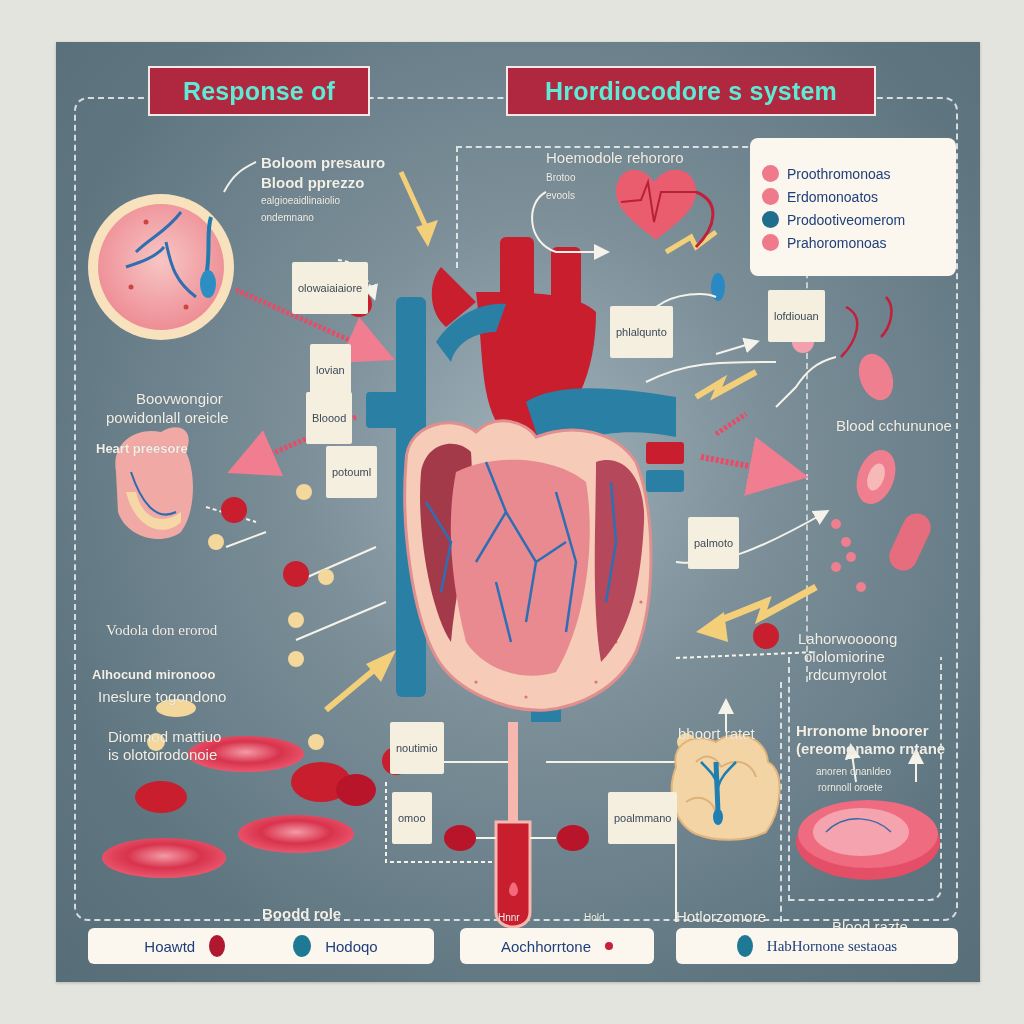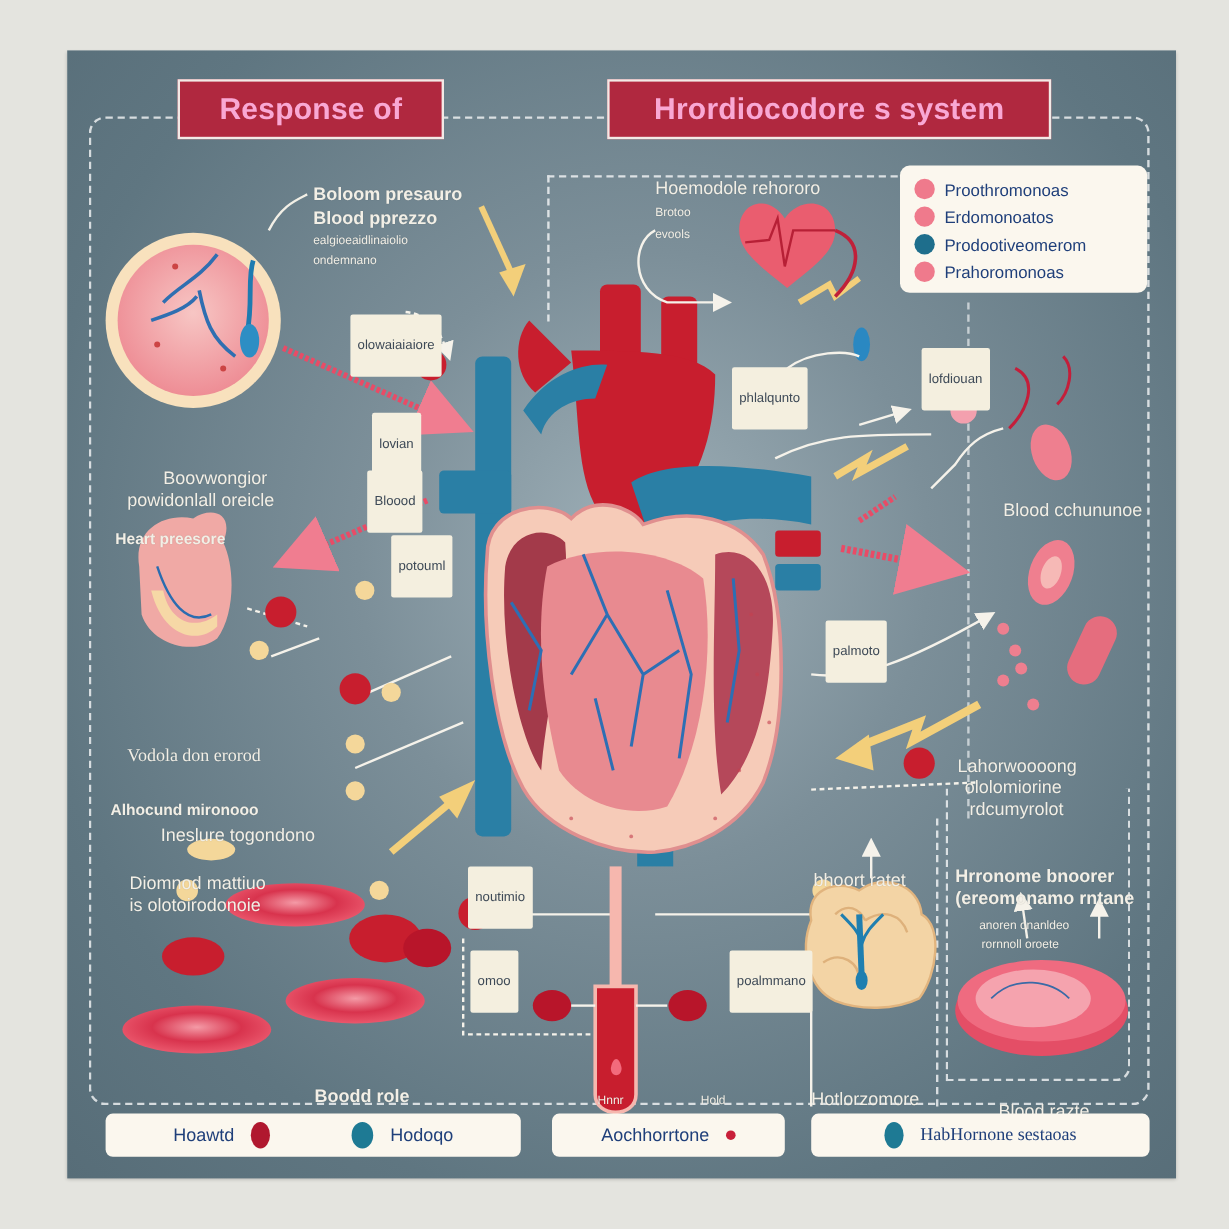--- a/index.html
+++ b/index.html
@@ -1,25 +1,25 @@
 <!DOCTYPE html>
 <html><head>
 <meta charset="utf-8">
 <style>
   html,body{margin:0;padding:0;}
   body{width:1024px;height:1024px;background:#e4e4df;position:relative;overflow:hidden;font-family:"Liberation Sans",sans-serif;}
   .poster{position:absolute;left:56px;top:42px;width:924px;height:940px;background:radial-gradient(ellipse at 52% 45%,#9fb0b8 0%,#7c8f99 35%,#5f7681 75%,#576d78 100%);box-shadow:0 1px 3px rgba(0,0,0,.2);}
   .dash{position:absolute;border:2px dashed rgba(255,255,255,.75);}
-  .title-box{position:absolute;background:#b0283f;border:2px solid #f3e9e6;color:#f9a8d4;font-weight:bold;font-size:25px;display:flex;align-items:center;justify-content:center;letter-spacing:.2px;}
+  .title-box{position:absolute;background:#b0283f;border:2px solid #f3e9e6;color:#5eead4;font-weight:bold;font-size:25px;display:flex;align-items:center;justify-content:center;letter-spacing:.2px;}
   .lbl{position:absolute;color:#f2efe6;font-weight:bold;line-height:1.15;text-shadow:0 0 1px rgba(0,0,0,.2);}
   .lbl.sm{font-size:10px;font-weight:normal;}
   .lbl.md{font-size:15px;}
   .lbl.lg{font-size:13px;}
   .tag{position:absolute;background:#f4efdf;color:#3e4a57;font-size:11px;padding:20px 6px;border-radius:2px;white-space:nowrap;}
-  .legend{position:absolute;background:#fbf7ee;border-radius:8px;padding:8px 12px;}
+  .legend{position:absolute;background:#fbf7ee;border-radius:8px;padding:24px 12px;}
   .legend-row{display:flex;align-items:center;gap:8px;height:23px;}
   .legend-dot{width:17px;height:17px;border-radius:50%;display:inline-block;}
   .legend-text{color:#1f3f7a;font-size:14px;}
   .bottom-box{position:absolute;top:928px;height:36px;background:#fbf7ee;border-radius:6px;display:flex;align-items:center;justify-content:center;gap:14px;font-size:15px;color:#1f3f7a;}
   .dot{border-radius:50%;display:inline-block;}
   svg{position:absolute;overflow:visible;}
 </style>
 </head>
 <body>
 
@@ -234,21 +234,21 @@
   <div class="lbl md" style="left:490px;top:107px;font-weight:normal;">Hoemodole rehororo</div>
   <div class="lbl sm" style="left:490px;top:130px;">Brotoo</div>
   <div class="lbl sm" style="left:490px;top:148px;">evools</div>
 
   <div class="lbl md" style="left:80px;top:348px;font-weight:normal;">Boovwongior</div>
   <div class="lbl md" style="left:50px;top:367px;font-weight:normal;">powidonlall oreicle</div>
   <div class="lbl lg" style="left:40px;top:400px;">Heart preesore</div>
 
   <div class="lbl md" style="left:50px;top:580px;font-weight:normal;font-family:Liberation Serif, serif;">Vodola don erorod</div>
   <div class="lbl lg" style="left:36px;top:626px;">Alhocund mironooo</div>
-  <div class="lbl md" style="left:42px;top:646px;font-weight:normal;margin-left:36px;">Ineslure togondono</div>
+  <div class="lbl md" style="left:42px;top:646px;font-weight:normal;">Ineslure togondono</div>
   <div class="lbl md" style="left:52px;top:686px;font-weight:normal;">Diomnod mattiuo</div>
   <div class="lbl md" style="left:52px;top:704px;font-weight:normal;">is olotoirodonoie</div>
 
   <div class="lbl md" style="left:206px;top:863px;">Boodd role</div>
   <div class="lbl md" style="left:88px;top:888px;font-weight:normal;">Erdondal conoonte irmorce</div>
 
   <div class="lbl md" style="left:756px;top:375px;font-weight:normal;margin-left:24px;">Blood cchununoe</div>
   <div class="lbl md" style="left:742px;top:588px;font-weight:normal;">Lahorwoooong</div>
   <div class="lbl md" style="left:748px;top:606px;font-weight:normal;">ololomiorine</div>
   <div class="lbl md" style="left:752px;top:624px;font-weight:normal;">rdcumyrolot</div>

